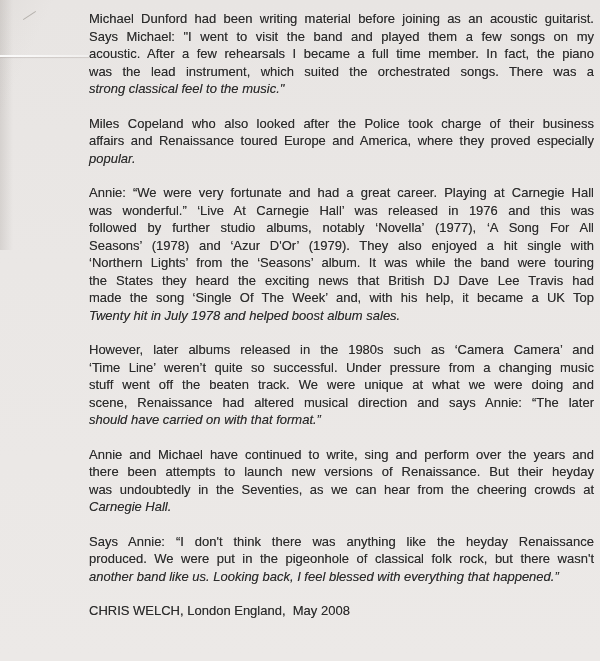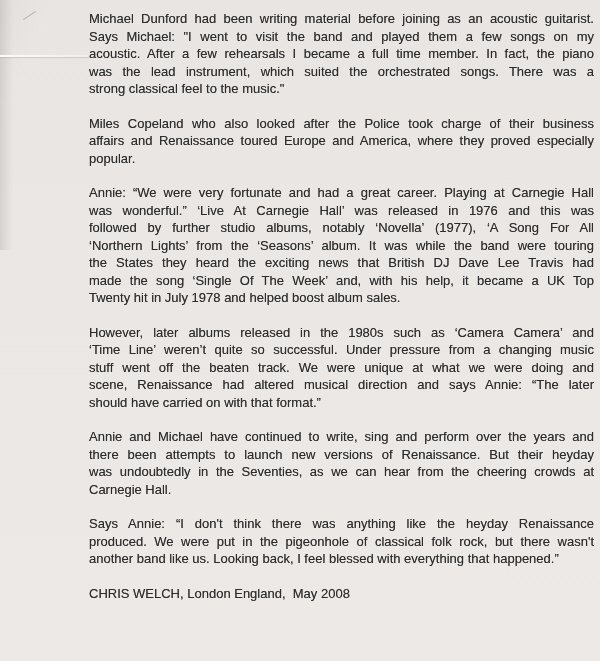--- a/index.html
+++ b/index.html
@@ -33,21 +33,21 @@
   }
   .text-column {
     position: absolute; left: 89px; top: 10px; width: 505px;
     color: #2c2c2c;
     font-size: 13px;
     line-height: 17.5px;
     text-shadow: 0 0 0.5px rgba(44,44,44,0.55);
   }
   .paragraph { margin: 0 0 17px 0; }
   .line { text-align: justify; text-align-last: justify; }
-  .line.last { text-align: center; text-align-last: left; }
+  .line.last { text-align: center; text-align-last: left; font-style: italic; }
   .signature { white-space: pre-wrap; }
 </style>
 </head>
 <body style="background: rgb(234, 231, 229);">
 
 <div class="page">
   <div class="edge-shading"></div>
   <div class="scratch"></div>
   <div class="crease"></div>
   <div class="text-column" style="color: rgb(44, 44, 44);">
@@ -61,20 +61,21 @@
         </div>
         <div class="paragraph">
           <div class="line">Miles Copeland who also looked after the Police took charge of their business</div>
           <div class="line">affairs and Renaissance toured Europe and America, where they proved especially</div>
           <div class="line last">popular.</div>
         </div>
         <div class="paragraph">
           <div class="line">Annie: “We were very fortunate and had a great career. Playing at Carnegie Hall</div>
           <div class="line">was wonderful.” ‘Live At Carnegie Hall’ was released in 1976 and this was</div>
           <div class="line">followed by further studio albums, notably ‘Novella’ (1977), ‘A Song For All</div>
+          <div class="line">Seasons’ (1978) and ‘Azur D'Or’ (1979). They also enjoyed a hit single with</div>
           <div class="line">‘Northern Lights’ from the ‘Seasons’ album. It was while the band were touring</div>
           <div class="line">the States they heard the exciting news that British DJ Dave Lee Travis had</div>
           <div class="line">made the song ‘Single Of The Week’ and, with his help, it became a UK Top</div>
           <div class="line last">Twenty hit in July 1978 and helped boost album sales.</div>
         </div>
         <div class="paragraph">
           <div class="line">However, later albums released in the 1980s such as ‘Camera Camera’ and</div>
           <div class="line">‘Time Line’ weren’t quite so successful. Under pressure from a changing music</div>
           <div class="line">stuff went off the beaten track. We were unique at what we were doing and</div>
           <div class="line">scene, Renaissance had altered musical direction and says Annie: “The later</div>

